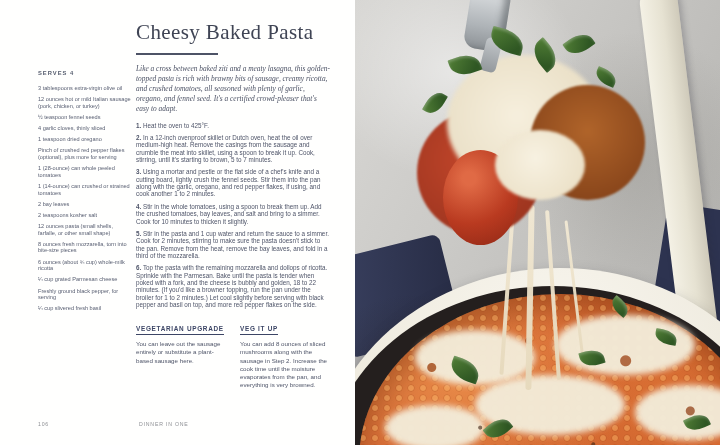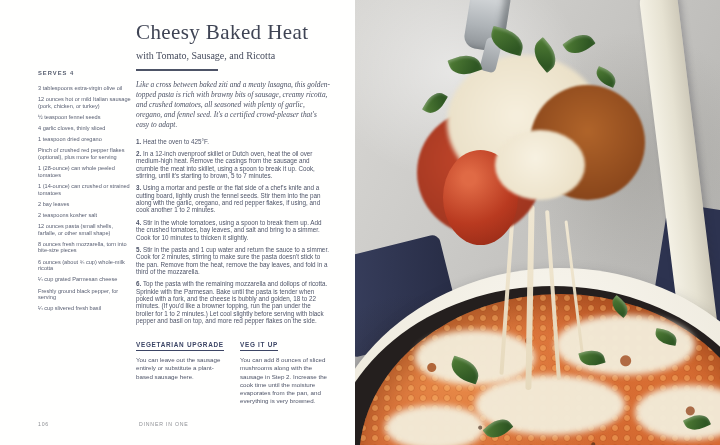--- a/index.html
+++ b/index.html
@@ -122,22 +122,21 @@
         <li>12 ounces pasta (small shells, farfalle, or other small shape)</li>
         <li>8 ounces fresh mozzarella, torn into bite-size pieces</li>
         <li>6 ounces (about ¾ cup) whole-milk ricotta</li>
         <li>¼ cup grated Parmesan cheese</li>
         <li>Freshly ground black pepper, for serving</li>
         <li>¼ cup slivered fresh basil</li>
       </ul>
     </div>
 
     <div class="main-col">
-      <h1 class="recipe-title">Cheesy Baked Heat</h1>
-      <div class="recipe-subtitle">with Tomato, Sausage, and Ricotta</div>
+      <h1 class="recipe-title">Cheesy Baked Pasta</h1>
       <div class="title-rule"></div>
 
       <p class="intro">Like a cross between baked ziti and a meaty lasagna, this golden-topped pasta is rich with brawny bits of sausage, creamy ricotta, and crushed tomatoes, all seasoned with plenty of garlic, oregano, and fennel seed. It's a certified crowd-pleaser that's easy to adapt.</p>
 
       <div class="steps">
         <p class="step"><span class="step-num">1.</span> <span>Heat the oven to 425°F.</span></p>
         <p class="step"><span class="step-num">2.</span> <span>In a 12-inch ovenproof skillet or Dutch oven, heat the oil over medium-high heat. Remove the casings from the sausage and crumble the meat into skillet, using a spoon to break it up. Cook, stirring, until it's starting to brown, 5 to 7 minutes.</span></p>
         <p class="step"><span class="step-num">3.</span> <span>Using a mortar and pestle or the flat side of a chef's knife and a cutting board, lightly crush the fennel seeds. Stir them into the pan along with the garlic, oregano, and red pepper flakes, if using, and cook another 1 to 2 minutes.</span></p>
         <p class="step"><span class="step-num">4.</span> <span>Stir in the whole tomatoes, using a spoon to break them up. Add the crushed tomatoes, bay leaves, and salt and bring to a simmer. Cook for 10 minutes to thicken it slightly.</span></p>
         <p class="step"><span class="step-num">5.</span> <span>Stir in the pasta and 1 cup water and return the sauce to a simmer. Cook for 2 minutes, stirring to make sure the pasta doesn't stick to the pan. Remove from the heat, remove the bay leaves, and fold in a third of the mozzarella.</span></p>

